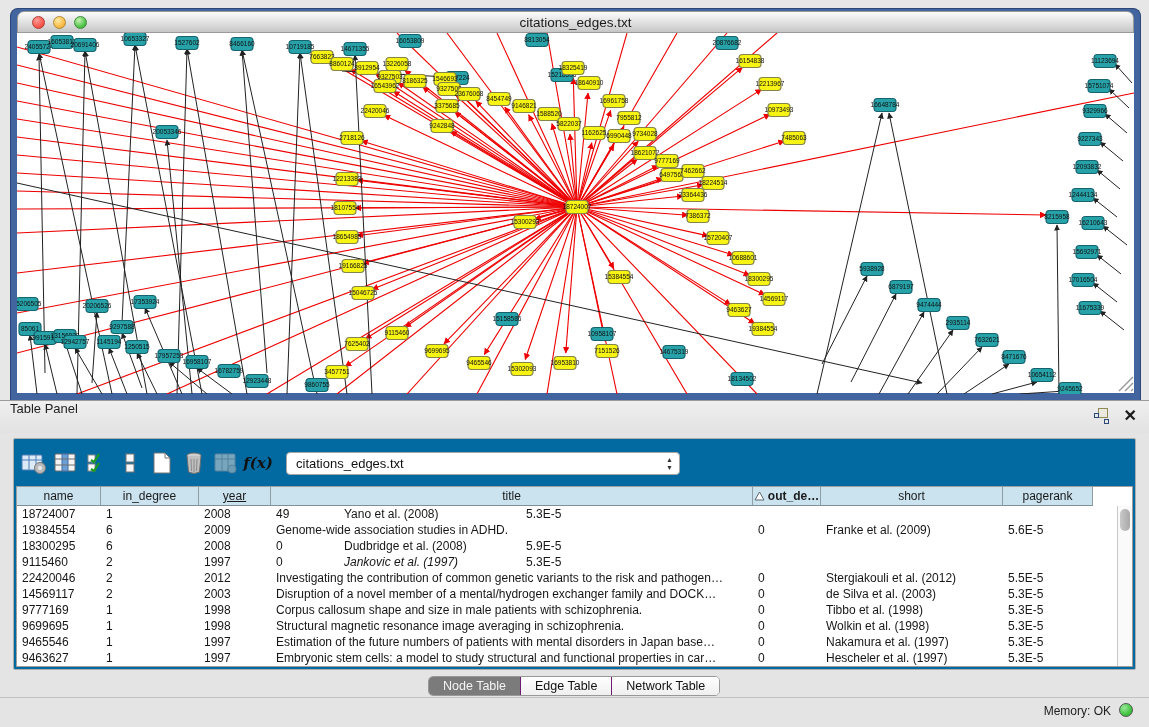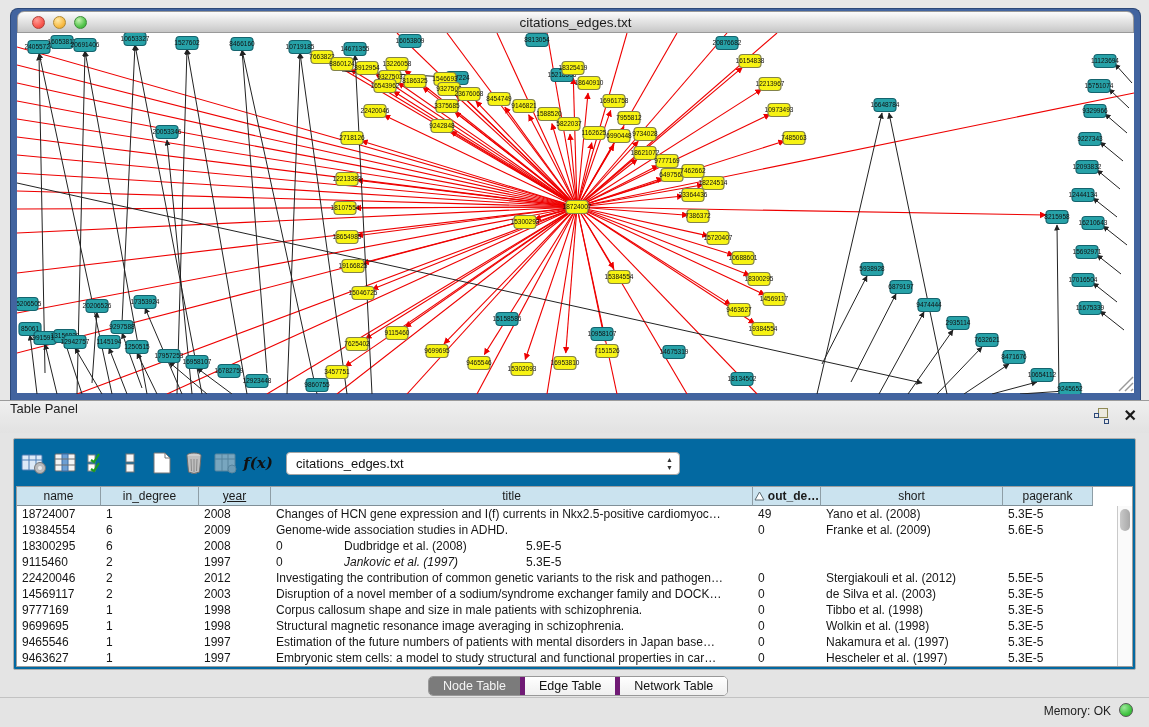--- a/index.html
+++ b/index.html
@@ -45,21 +45,21 @@
         font-size:12px; color:#1a1a1a; text-align:center; line-height:18px; overflow:hidden; white-space:nowrap;}
   .tbody { position:absolute; left:0; top:19px; right:15px; bottom:0; overflow:hidden; }
   .tr { display:flex; height:16px; }
   .td { font-size:12px; color:#161616; line-height:16px; white-space:nowrap; overflow:hidden; padding-left:5px; }
   .vscroll { position:absolute; right:0; top:19px; bottom:0; width:15px; background:#fafafa; border-left:1px solid #c9c9c9;}
   .vthumb { position:absolute; left:2px; top:3px; width:10px; height:22px; background:linear-gradient(90deg,#c9c9c9,#a8a8a8); border-radius:5px; }
   
   .tabs { position:absolute; left:428px; top:275px; height:20px; display:flex; border:1px solid #989898;
     border-radius:5px; overflow:hidden; background:#fff; }
   .tab { font-size:12.5px; color:#111; line-height:18px; text-align:center; background:linear-gradient(#ffffff,#efefef);
-    border-right:5px solid #701a75; padding:0 14px; }
+    border-right:1px solid #701a75; padding:0 14px; }
   .tab:last-child { border-right:none; }
   .tab.sel { background:#7b7b7b; color:#f4f4f4; }
   
   .statusline { position:absolute; left:0; right:0; top:296px; border-top:1px solid #c2c2c2; }
   .mem { position:absolute; right:38px; top:303px; font-size:12px; color:#222; }
   .memdot { position:absolute; right:16px; top:302px; width:14px; height:14px; border-radius:50%;
     background:radial-gradient(circle at 35% 30%, #9ce89a, #42c542 60%, #2aa52a); border:1px solid #555; }
 </style>
 </head>
 <body>
@@ -771,21 +771,20 @@
               <path d="M5.5 1 L10 9 L1 9 Z" fill="#ffffff" stroke="#5a6a72"></path>
             </svg>out_de…</div>
           <div class="th" style="width: 182px;">short</div>
           <div class="th" style="width: 90px;">pagerank</div>
         </div>
       <div class="tbody">
           <div class="tr">
             <div class="td" style="width: 84px;">18724007</div>
             <div class="td" style="width: 98px;">1</div>
             <div class="td" style="width: 72px;">2008</div>
-            <div class="td" style="width: 482px;">Changes of HCN gene expression and I(f) currents in Nkx2.5-positive cardiomyoc…</div>
             <div class="td" style="width: 68px;">49</div>
             <div class="td" style="width: 182px;">Yano et al. (2008)</div>
             <div class="td" style="width: 90px;">5.3E-5</div>
           </div>
           <div class="tr">
             <div class="td" style="width: 84px;">19384554</div>
             <div class="td" style="width: 98px;">6</div>
             <div class="td" style="width: 72px;">2009</div>
             <div class="td" style="width: 482px;">Genome-wide association studies in ADHD.</div>
             <div class="td" style="width: 68px;">0</div>
@@ -814,21 +813,21 @@
             <div class="td" style="width: 72px;">2012</div>
             <div class="td" style="width: 482px;">Investigating the contribution of common genetic variants to the risk and pathogen…</div>
             <div class="td" style="width: 68px;">0</div>
             <div class="td" style="width: 182px;">Stergiakouli et al. (2012)</div>
             <div class="td" style="width: 90px;">5.5E-5</div>
           </div>
           <div class="tr">
             <div class="td" style="width: 84px;">14569117</div>
             <div class="td" style="width: 98px;">2</div>
             <div class="td" style="width: 72px;">2003</div>
-            <div class="td" style="width: 482px;">Disruption of a novel member of a sodium/syndrome exchanger family and DOCK…</div>
+            <div class="td" style="width: 482px;">Disruption of a novel member of a mental/hydrogen exchanger family and DOCK…</div>
             <div class="td" style="width: 68px;">0</div>
             <div class="td" style="width: 182px;">de Silva et al. (2003)</div>
             <div class="td" style="width: 90px;">5.3E-5</div>
           </div>
           <div class="tr">
             <div class="td" style="width: 84px;">9777169</div>
             <div class="td" style="width: 98px;">1</div>
             <div class="td" style="width: 72px;">1998</div>
             <div class="td" style="width: 482px;">Corpus callosum shape and size in male patients with schizophrenia.</div>
             <div class="td" style="width: 68px;">0</div>

